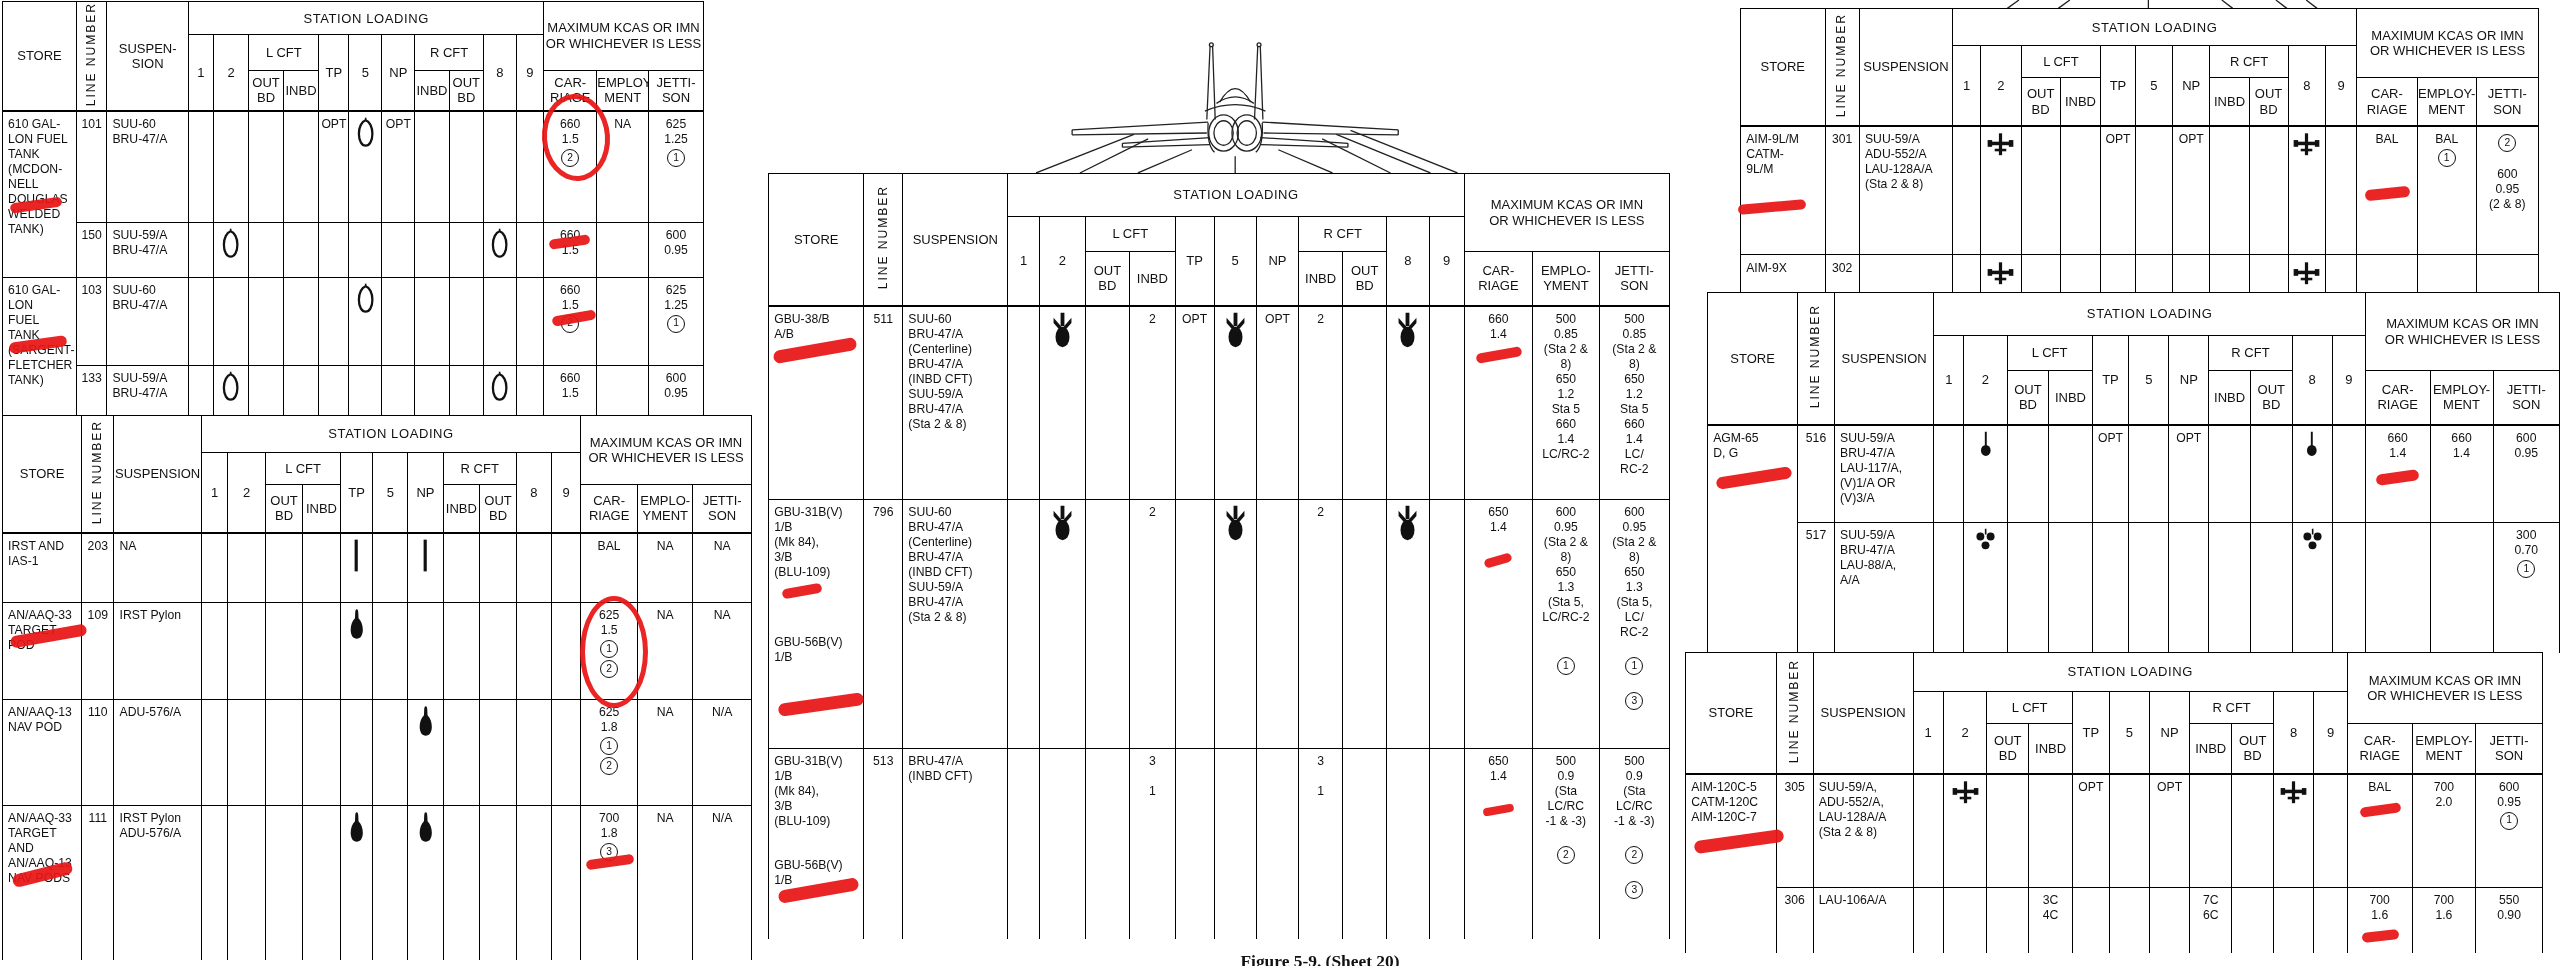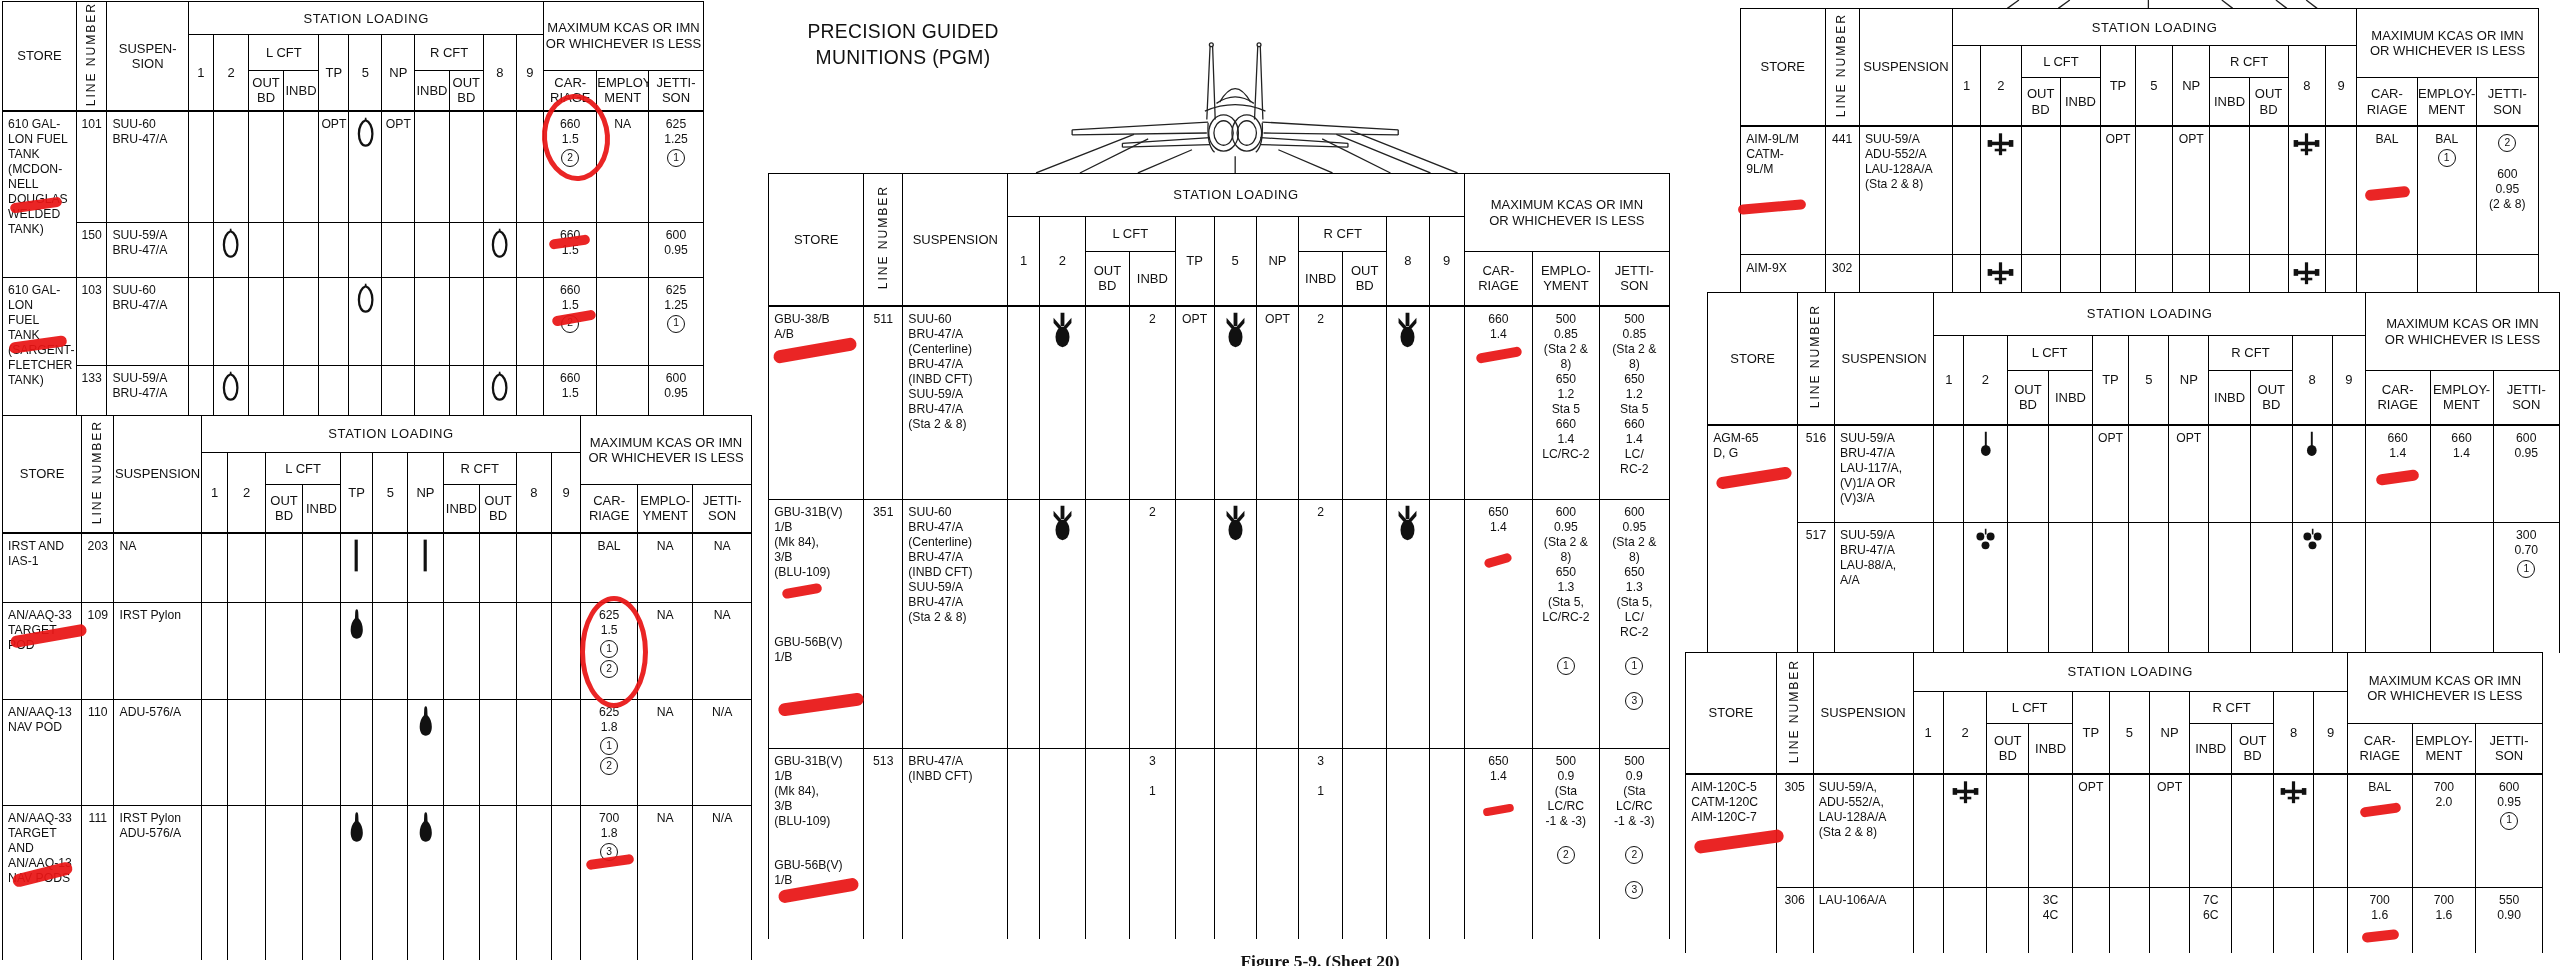--- a/index.html
+++ b/index.html
@@ -25,24 +25,20 @@
              letter-spacing:0.3px;text-align:center;z-index:5}
   #figure-caption{position:absolute;left:1185px;top:951px;width:270px;text-align:center;z-index:5;
              font-family:"Liberation Serif",serif;font-weight:bold;font-size:17.4px}
   svg.overlay{position:absolute;pointer-events:none;z-index:6}
 </style>
 </head>
 <body>
 
 <div id="page">
 
-  <div id="pgm-title">
-    <div>PRECISION GUIDED</div>
-    <div>MUNITIONS (PGM)</div>
-  </div>
 
   <svg class="overlay" style="left:960px;top:26px" width="580" height="147" viewBox="0 0 900 228" fill="none" stroke="#222" stroke-width="2">
 
     <path d="M388 32 L383 145 M392 32 L396 145"></path>
       <circle cx="390" cy="29" r="3"></circle>
     <path d="M462 32 L457 145 M466 32 L470 145"></path>
       <circle cx="464" cy="29" r="3"></circle>
 
     <path d="M403 118 Q427 76 451 118"></path>
     <path d="M398 120 Q427 100 456 120"></path>
@@ -539,21 +535,21 @@
 LC/
 RC-2</td>
             </tr>
             <tr style="height:249px">
               <td class="store">GBU-31B(V)
 1/B
 (Mk 84),
 3/B
 (BLU-109)<div style="margin-top:55px">GBU-56B(V)
 1/B</div></td>
-              <td class="line">351</td>
+              <td class="line">796</td>
               <td class="susp">SUU-60
 BRU-47/A
 (Centerline)
 BRU-47/A
 (INBD CFT)
 SUU-59/A
 BRU-47/A
 (Sta 2 &amp; 8)</td>
               <td class="st"></td>
               <td class="st"><span class="icn"><svg width="23" height="36" viewBox="0 0 36 56">
@@ -709,21 +705,21 @@
 MENT</th>
               <th>JETTI-
 SON</th>
             </tr>
           </thead>
           <tbody>
             <tr style="height:129px">
               <td class="store">AIM-9L/M
 CATM-
 9L/M</td>
-              <td class="line">441</td>
+              <td class="line">301</td>
               <td class="susp">SUU-59/A
 ADU-552/A
 LAU-128A/A
 (Sta 2 &amp; 8)</td>
               <td class="st"></td>
               <td class="st"><span class="icn"><svg width="27" height="24.5" viewBox="0 0 42 38">
                     <rect x="18.5" y="2" width="5" height="34" fill="#111"></rect>
                     <rect x="3" y="15" width="36" height="5.5" fill="#111"></rect>
                     <rect x="1" y="12.5" width="7" height="10.5" fill="#111"></rect>
                     <rect x="34" y="12.5" width="7" height="10.5" fill="#111"></rect>

